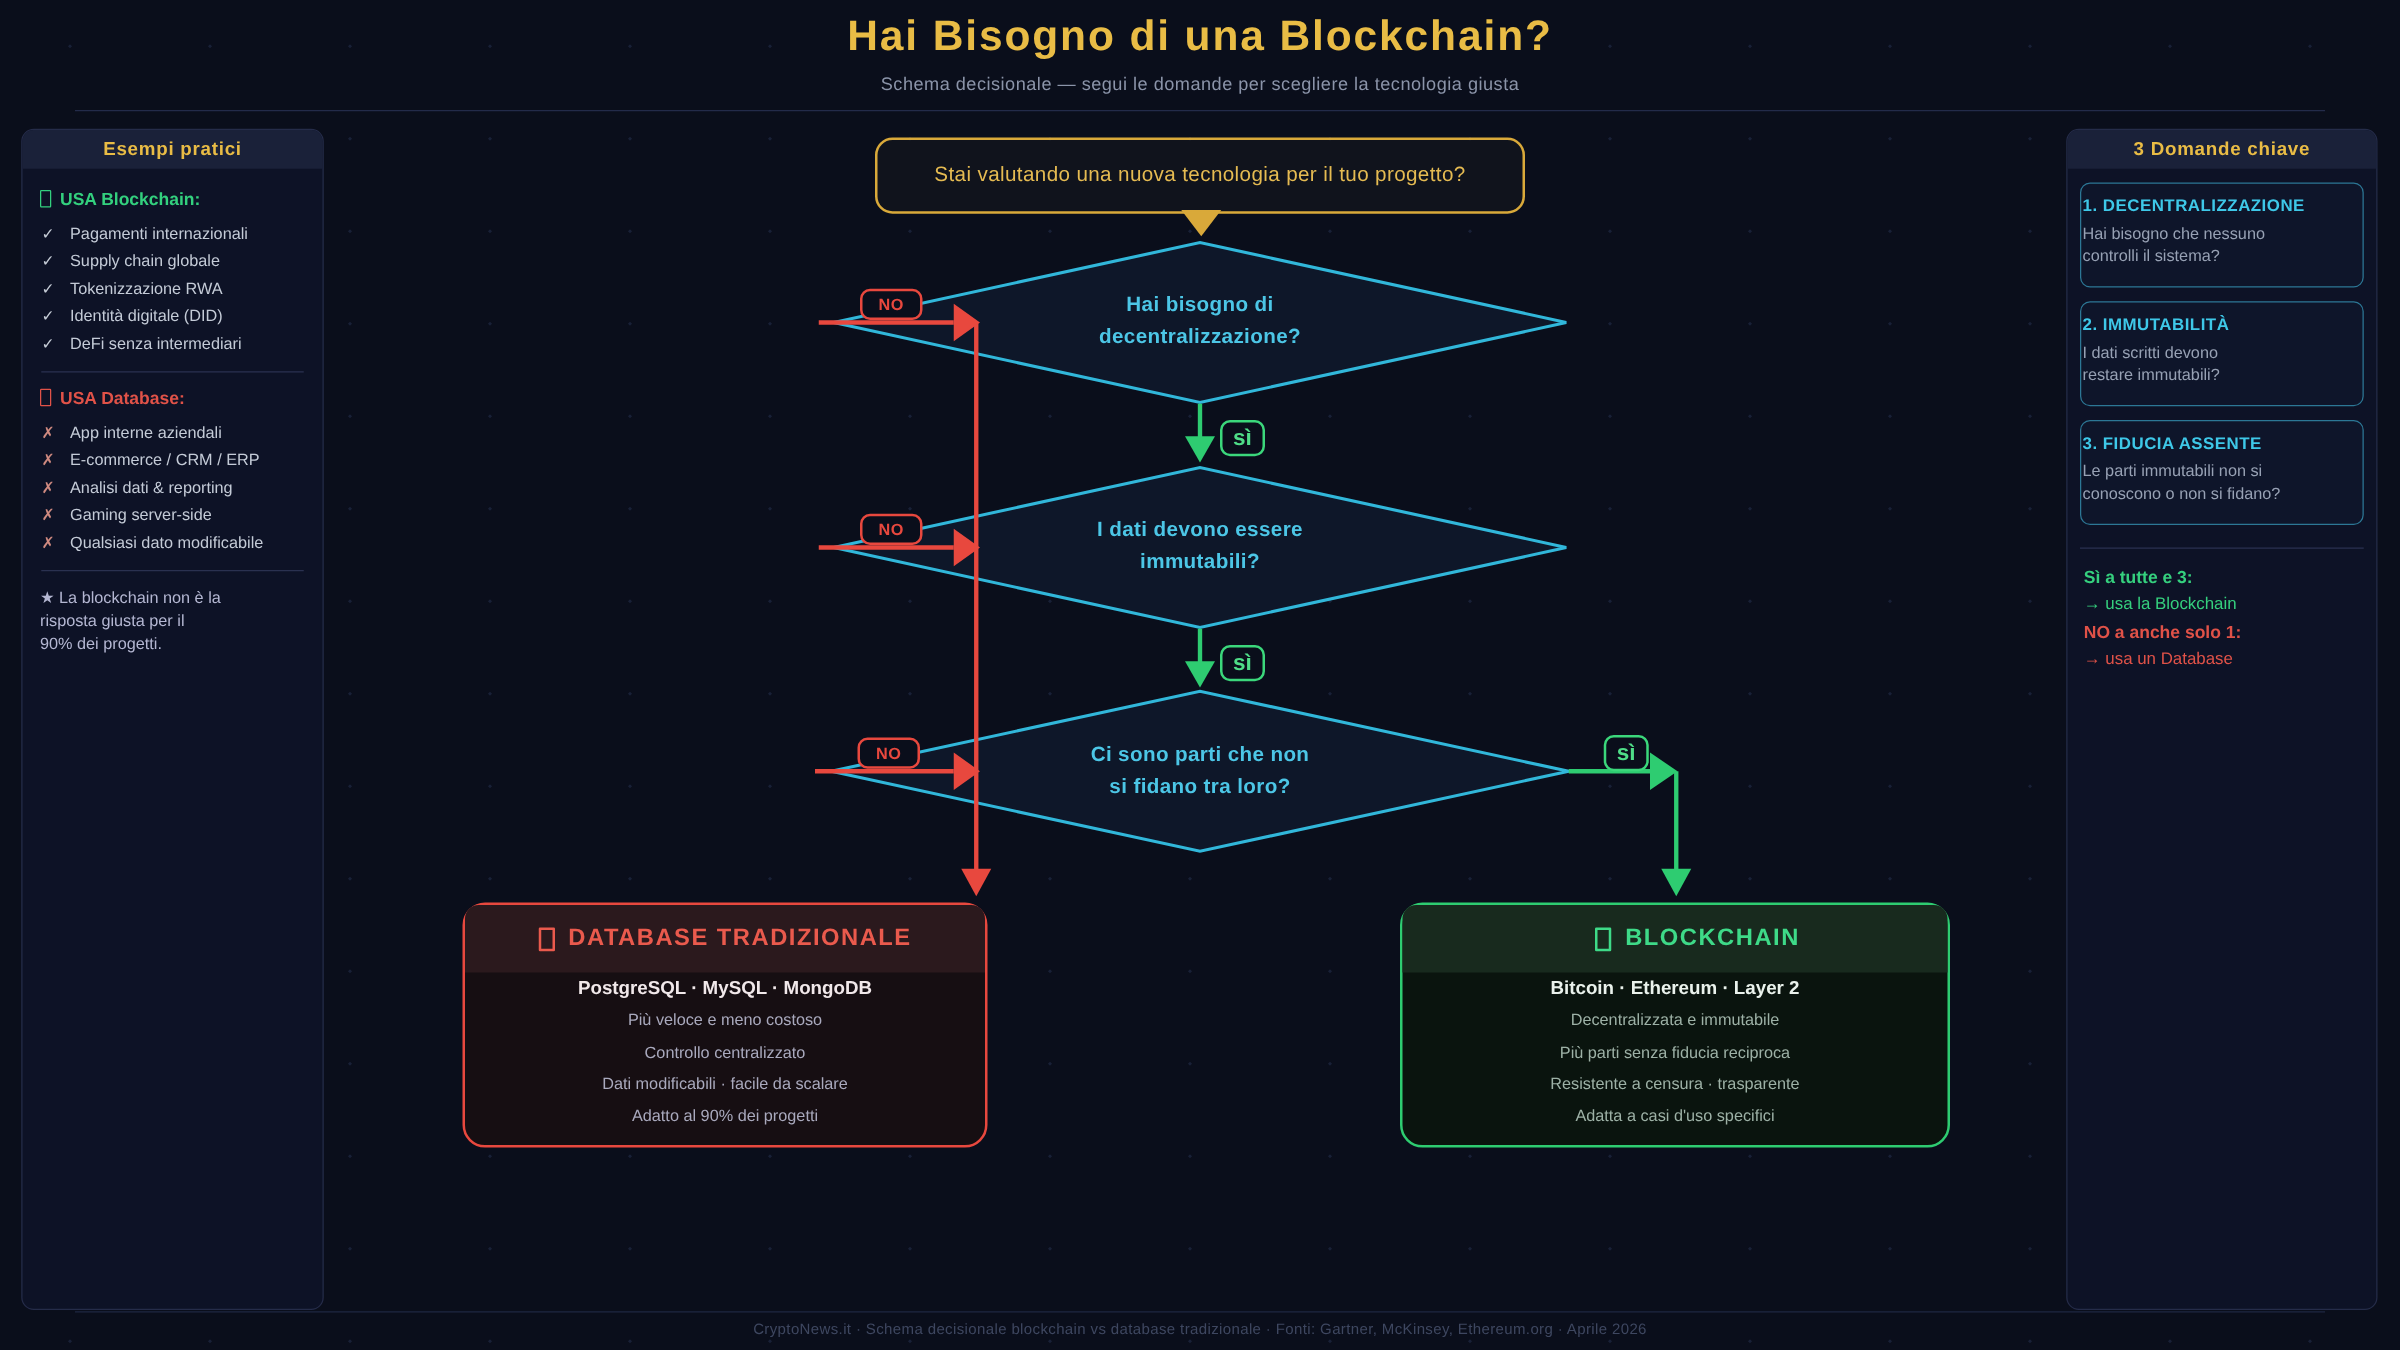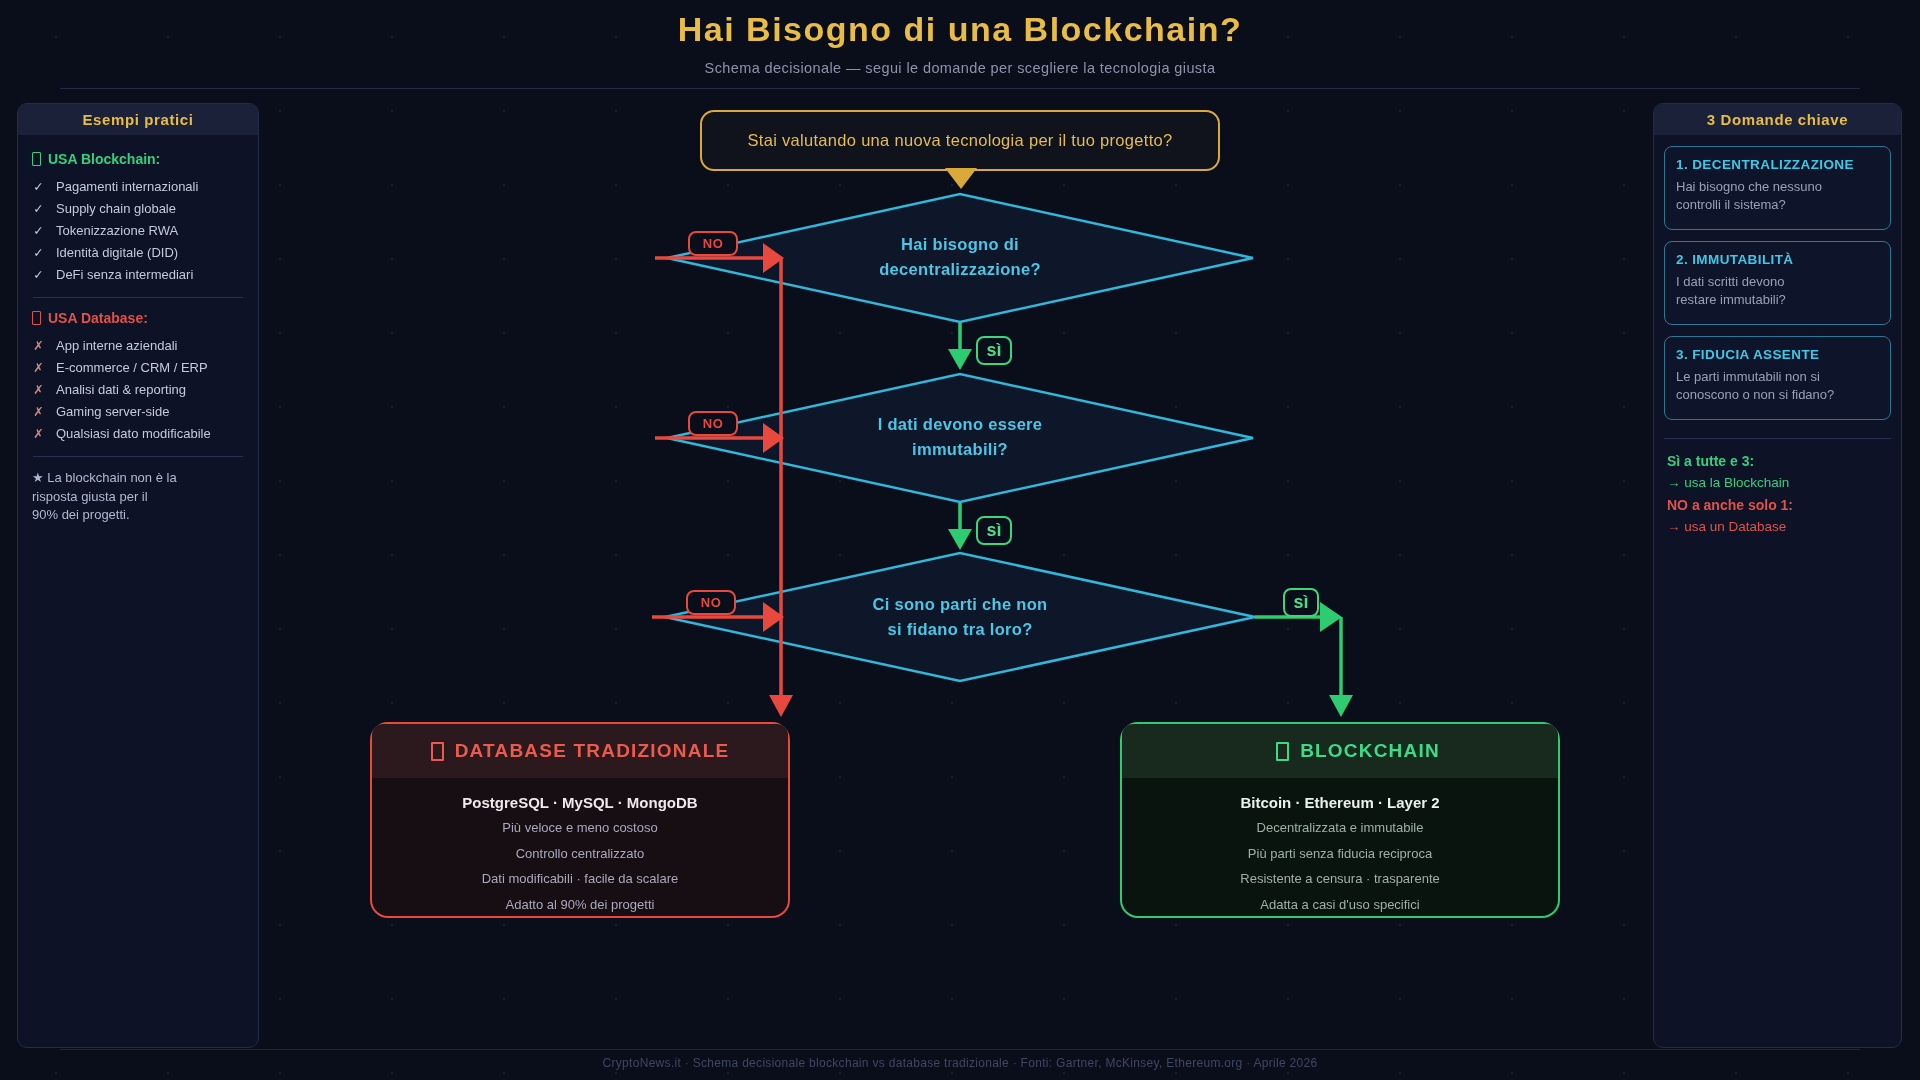--- a/index.html
+++ b/index.html
@@ -41,42 +41,42 @@
   .tofu.big{width:13px;height:19px;border-width:2px;margin-right:11px;}
   ul.plist{list-style:none;}
   ul.plist li{display:flex;gap:11px;font-size:13px;color:var(--item);height:22px;align-items:center;}
   .bullet{width:13px;text-align:center;flex:0 0 auto;font-size:12.5px;}
   .bullet.check{color:#c8cfd9;}
   .bullet.cross{color:#cf8a80;}
   .divider{border-top:1px solid #2a3150;margin:12px 1px;}
   .note{font-size:13px;line-height:18.5px;color:var(--note);padding-right:10px;}
   
   .qcard{margin:11px 10px 0 10px;border:1px solid var(--card-border);border-radius:8px;
-    padding:10px 11px 15px 11px;background:rgba(20,30,55,.25);}
+    padding:10px 11px 15px 1px;background:rgba(20,30,55,.25);}
   .qcard .qtitle{font-size:13.5px;font-weight:bold;color:#3ec8e8;letter-spacing:.4px;margin-bottom:6px;}
   .qcard .qbody{font-size:13px;line-height:18px;color:var(--card-text);}
   .verdict{padding:2px 13px 0 13px;}
   .v-line{font-size:13.5px;height:22px;}
   .v-head{font-weight:bold;font-size:14px;}
   .v-green{color:#35d07e;} .v-red{color:#e05248;}
   
   .start-box{left:700px;top:110px;width:520px;height:61px;border:2px solid var(--gold-dim);
     border-radius:14px;background:rgba(233,188,69,.03);display:flex;align-items:center;justify-content:center;
     font-size:16.5px;color:#e5bb52;letter-spacing:.3px;}
   .dlabel{width:320px;text-align:center;font-size:16.5px;font-weight:bold;color:var(--cyan-text);
     line-height:25px;letter-spacing:.3px;}
   .badge{display:flex;align-items:center;justify-content:center;background:var(--bg);
     border-radius:8px;font-weight:bold;}
   .badge.no{width:50px;height:25px;border:2px solid var(--red);color:var(--red);font-size:13px;letter-spacing:.5px;}
   .badge.si{width:36px;height:29px;border:2px solid #3bd77b;color:var(--green-text);font-size:18px;}
   
   .result{border-radius:18px;}
   .result .r-head{height:54px;display:flex;align-items:center;justify-content:center;
     border-radius:11px 11px 0 0;font-size:19px;font-weight:bold;letter-spacing:1.2px;}
-  .result .r-tech{text-align:center;font-size:15px;font-weight:bold;margin-top:16px;height:26px;}
+  .result .r-tech{text-align:center;font-size:15px;font-weight:bold;margin-top:4px;height:26px;}
   .result .r-feat{text-align:center;font-size:13px;height:25.5px;}
   .db-box{left:370px;top:722px;width:420px;height:196px;border:2.5px solid var(--red);background:#160e12;}
   .db-box .r-head{background:#2b191d;color:#ea5a4d;}
   .db-box .r-tech{color:#f1e8ea;}
   .db-box .r-feat{color:#a9a9bd;}
   .bc-box{left:1120px;top:722px;width:440px;height:196px;border:2.5px solid var(--green);background:#0a140e;}
   .bc-box .r-head{background:#182a1e;color:#3eda88;padding-left:36px;}
   .bc-box .r-tech{color:#eaf2ec;}
   .bc-box .r-feat{color:#9db1a6;}
   

